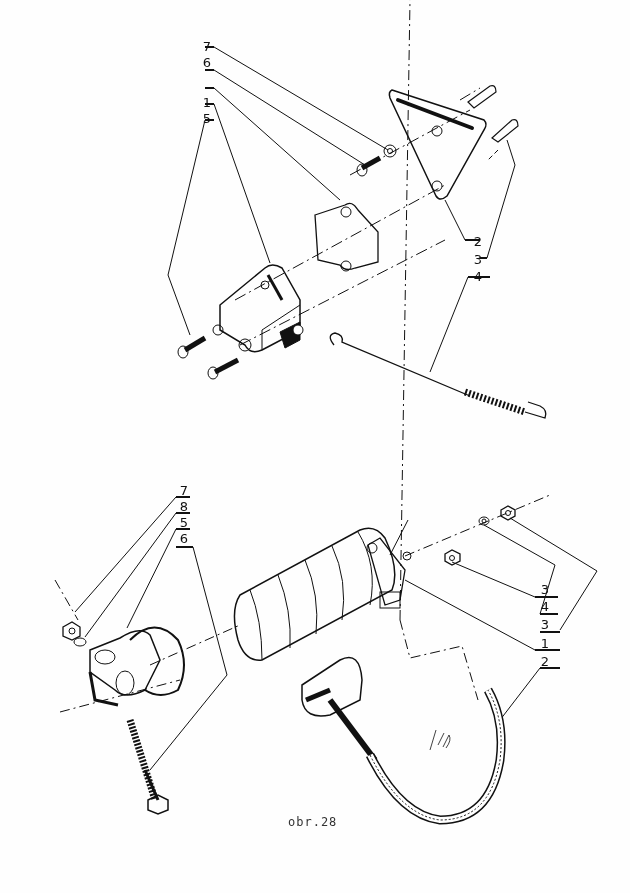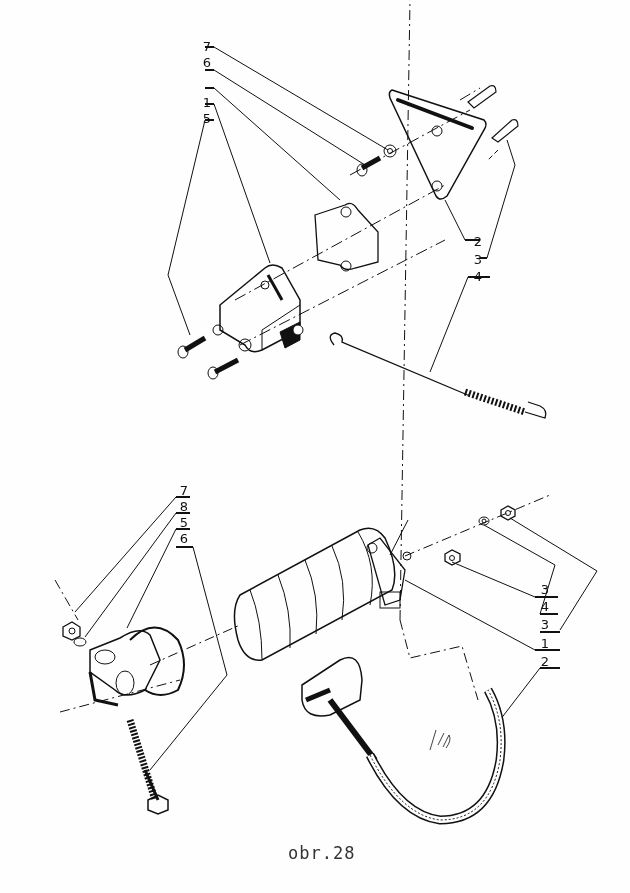--- a/index.html
+++ b/index.html
@@ -1,20 +1,20 @@
 <!DOCTYPE html>
 <html><head>
 <meta charset="utf-8">
 <style>
   html, body { margin:0; padding:0; background:#ffffff; }
   body { width:630px; height:893px; position:relative; overflow:hidden; font-family:"DejaVu Sans", sans-serif; }
   #page { position:absolute; left:0; top:0; width:630px; height:893px; background:#fefefe; }
   svg { position:absolute; left:0; top:0; }
   .lbl { position:absolute; font-family:"DejaVu Sans", sans-serif; font-size:13px; color:#111; width:24px; text-align:center; line-height:14px; }
-  .caption { position:absolute; left:288px; top:843px; font-family:"DejaVu Sans Mono", monospace; font-size:17px; color:#333; letter-spacing:1px; }
+  .caption { position:absolute; left:288px; top:815px; font-family:"DejaVu Sans Mono", monospace; font-size:12px; color:#333; letter-spacing:1px; }
 </style>
 </head>
 <body>
 
 <div id="page">
 
   <svg width="630" height="893" viewBox="0 0 630 893">
     <g fill="none" stroke="#111" stroke-width="1">
 
       <line x1="205" y1="47" x2="214" y2="47" stroke-width="2"></line>

